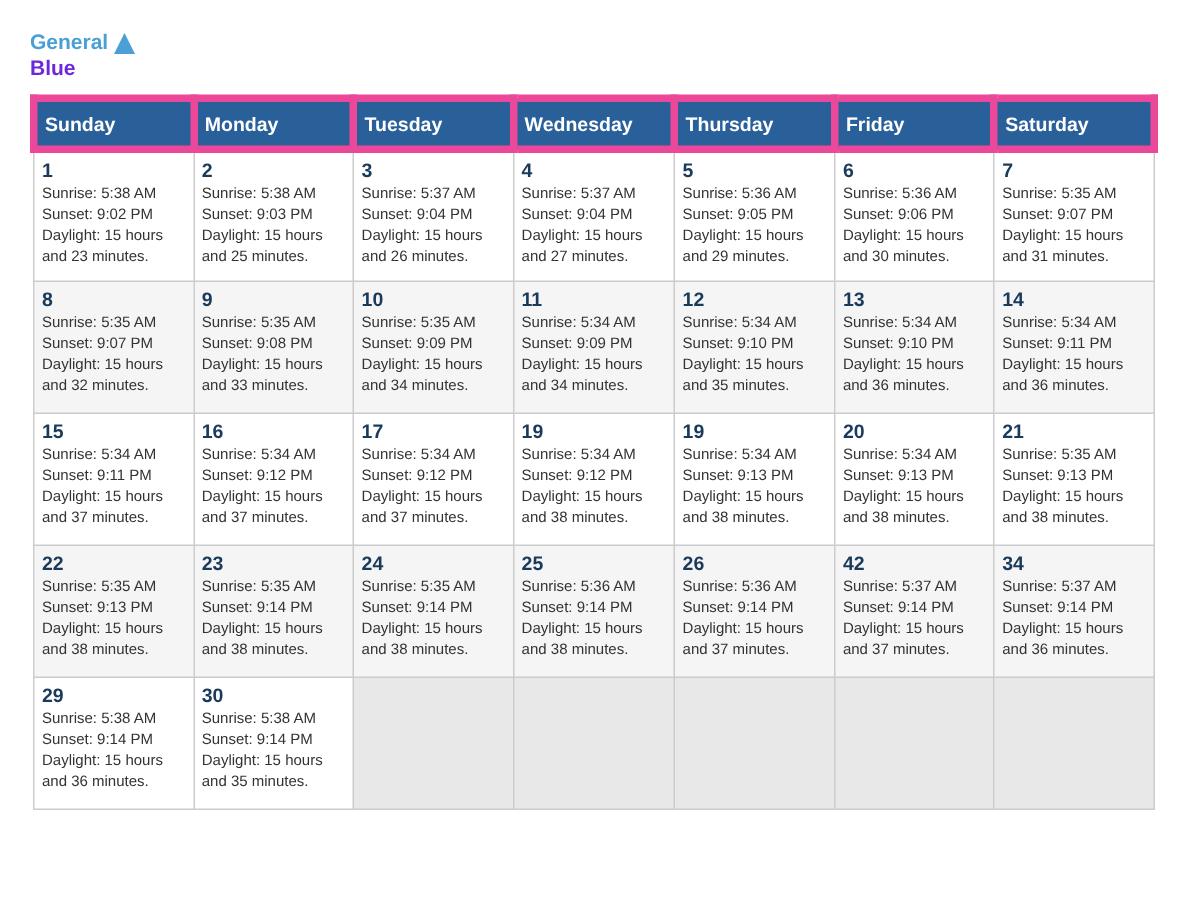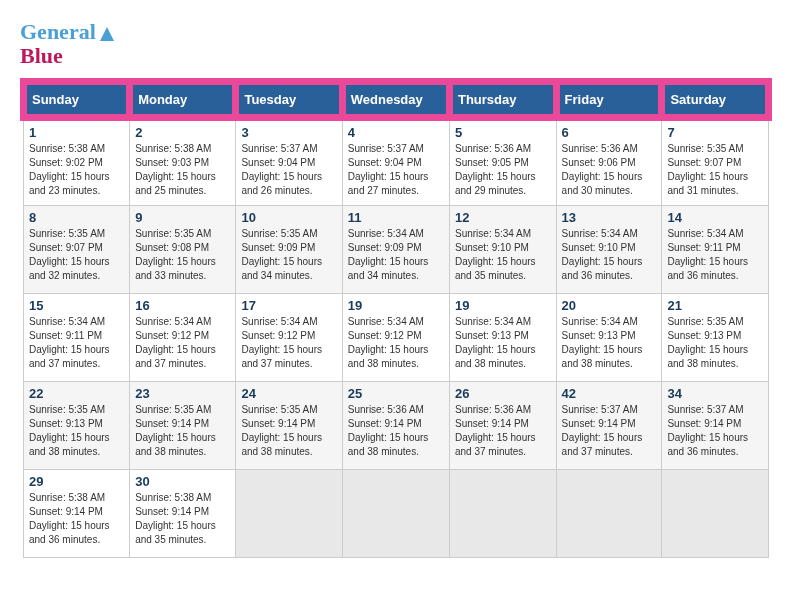--- a/index.html
+++ b/index.html
@@ -15,25 +15,24 @@
       justify-content: space-between;
       align-items: flex-start;
       margin-bottom: 10px;
     }
     .logo {
       display: flex;
       flex-direction: column;
       align-items: flex-start;
     }
     .logo-text {
-      font-size: 22px;
+      font-size: 14px;
       font-weight: bold;
       color: #1a3a5c;
       line-height: 1.1;
-      font-family: Liberation Serif, serif;
     }
     .logo-text span {
       color: #4a9fd4;
     }
     .title-block {
       text-align: right;
     }
     .title-block h1 {
       font-size: 36px;
       color: #1a3a5c;
@@ -49,21 +48,21 @@
       border-collapse: collapse;
       font-size: 11px;
     }
     .calendar thead tr th {
       background: #2a6099;
       color: #fff;
       padding: 7px 5px;
       text-align: left;
       font-size: 13px;
       font-weight: bold;
-      border: 7px solid #ec4899;
+      border: 5px solid #ec4899;
     }
     .calendar tbody tr td {
       border: 1px solid #ccc;
       vertical-align: top;
       padding: 4px 5px;
       width: 108px;
       height: 88px;
       background: #fff;
     }
     .calendar tbody tr:nth-child(even) td {
@@ -86,21 +85,21 @@
   </style>
 </head>
 <body>
 
 <div class="header">
   <div class="logo">
     <div class="logo-text">
       <span>General</span><svg width="18" height="18" viewBox="0 0 18 18" style="display: inline-block; vertical-align: middle; margin-left: 2px;">
           <polygon points="2,16 9,2 16,16" fill="#4a9fd4"></polygon>
         </svg><br>
-      <span style="color:#be185d;">Blue</span>
+      <span style="color:#6d28d9;">Blue</span>
     </div>
   </div>
   <div class="title-block">
     <h1></h1>
     <h2></h2>
   </div>
 </div>
 
 <table class="calendar">
   <thead>

